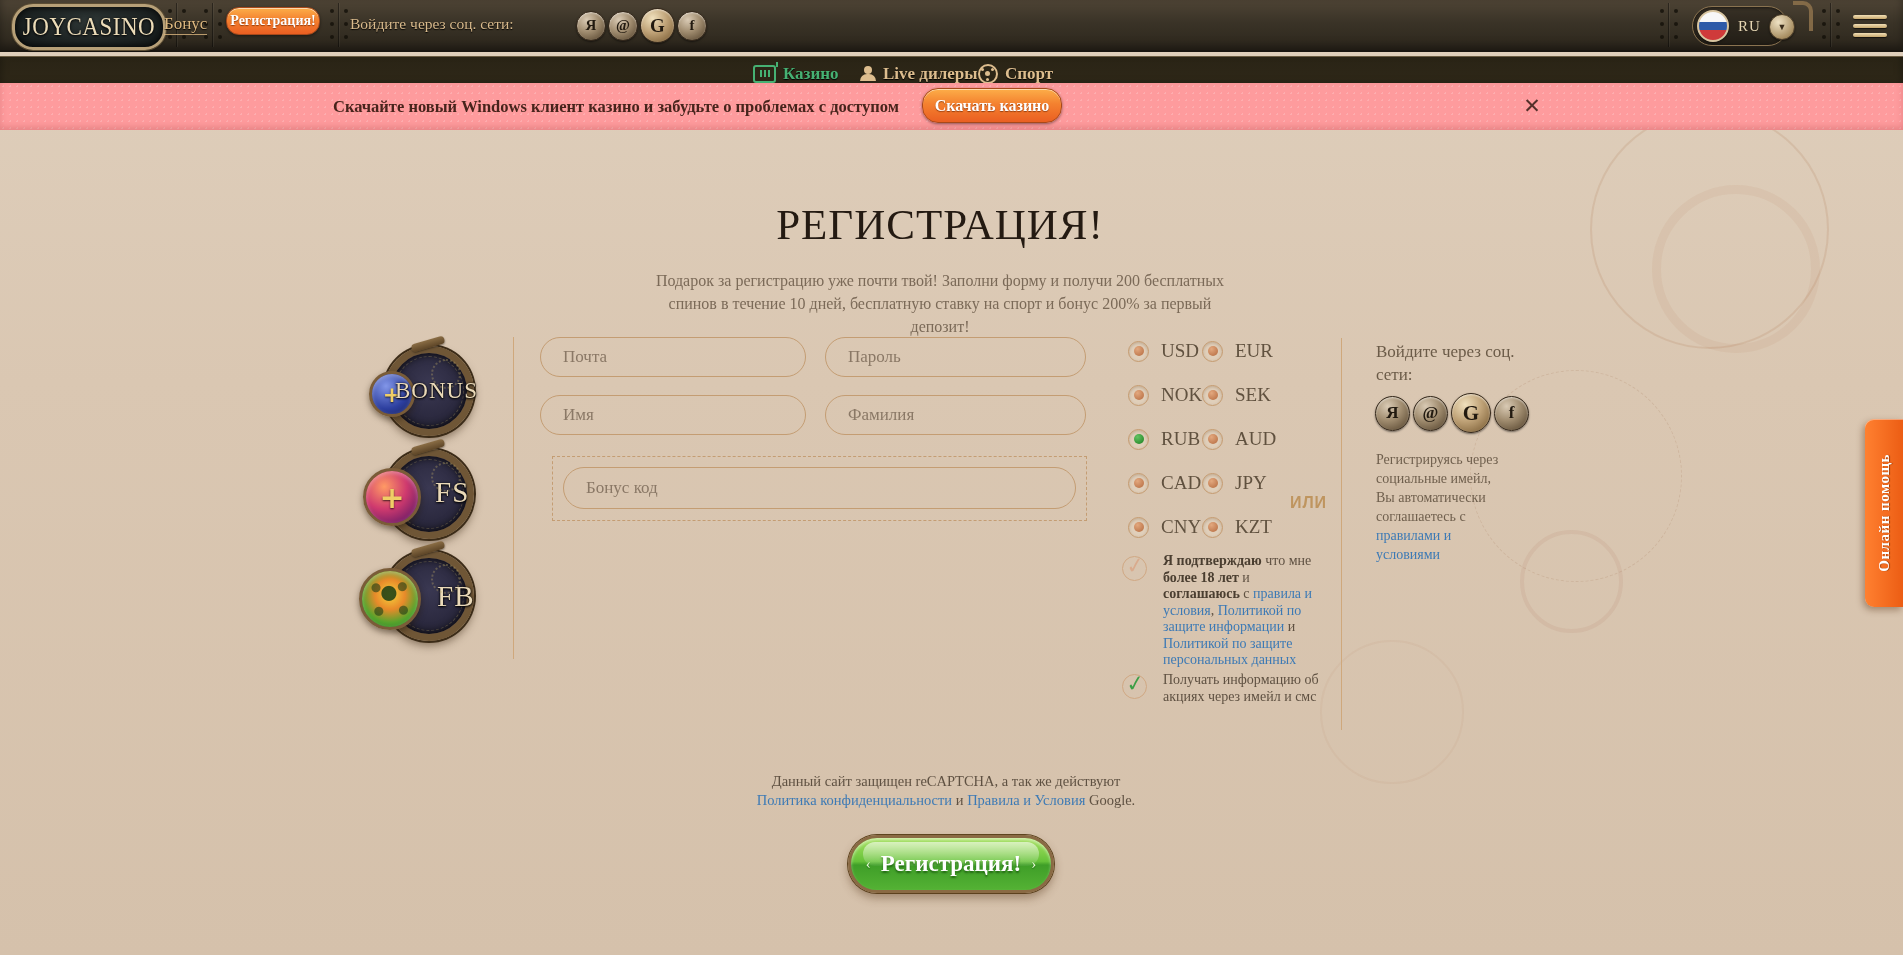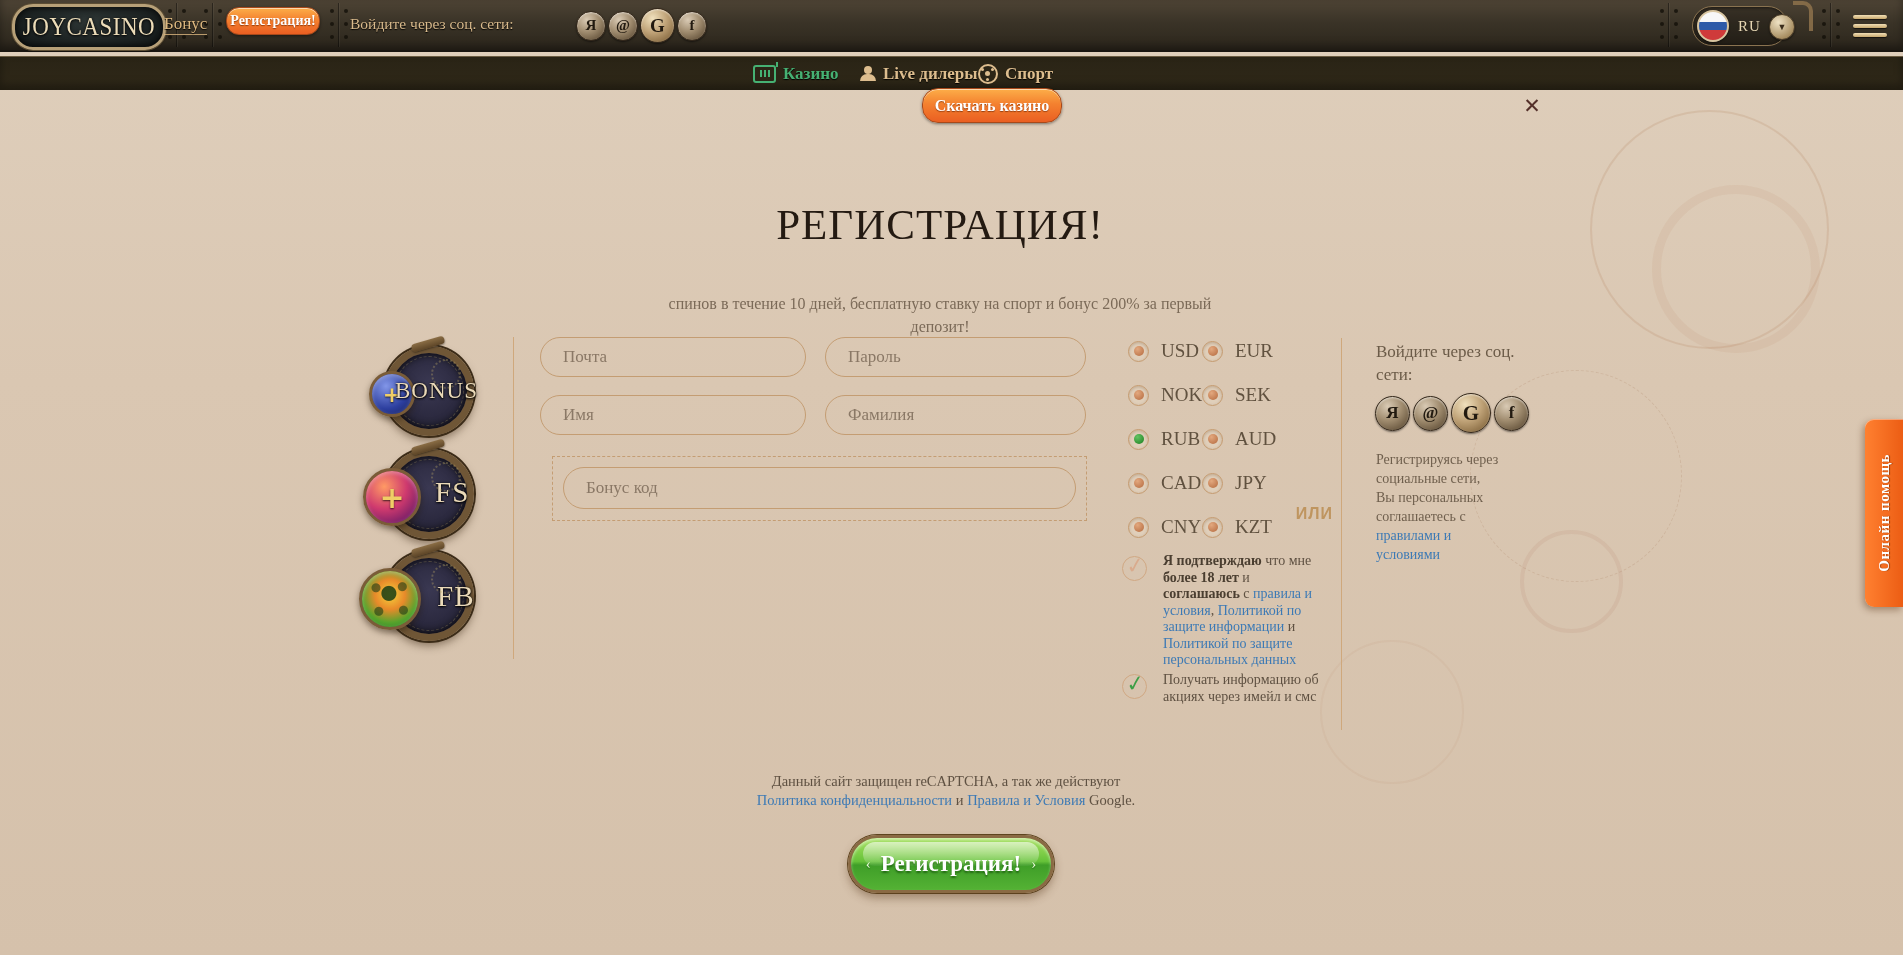--- a/index.html
+++ b/index.html
@@ -98,21 +98,21 @@
 
   .checkrow{position:absolute;}
   .checkcircle{position:absolute;width:23px;height:23px;border-radius:50%;border:1.5px solid #d0a883;cursor:pointer;}
   .checkmark{position:absolute;left:3px;top:-4px;font-size:22px;font-weight:bold;font-family:"DejaVu Sans","Liberation Sans",sans-serif;transform:rotate(-8deg);}
   .check-tan{color:#d9ab8d;}
   .check-green{color:#3c9e46;}
   .smalltext{font-size:14px;line-height:16.5px;color:#5f5142;}
   .smalltext b{color:#4a3e30;}
   a.lnk{color:#3d7ab5;cursor:pointer;}
 
-  .or-label{position:absolute;left:1284px;top:505px;width:49px;text-align:right;font-family:"Liberation Sans","DejaVu Sans",sans-serif;font-weight:bold;font-size:16px;color:#bf955f;letter-spacing:1px;}
+  .or-label{position:absolute;left:1284px;top:494px;width:49px;text-align:center;font-family:"Liberation Sans","DejaVu Sans",sans-serif;font-weight:bold;font-size:16px;color:#bf955f;letter-spacing:1px;}
 
   .side-prompt{position:absolute;left:1376px;top:340px;width:140px;font-size:17px;line-height:23px;color:#6b5b48;}
   .soc-row-side{position:absolute;left:1375px;top:393px;display:flex;align-items:center;gap:3px;}
   .side-note{position:absolute;left:1376px;top:450px;width:126px;font-size:14px;line-height:19px;color:#6f5f4d;}
 
   .recaptcha{position:absolute;left:751px;top:772px;width:390px;text-align:center;font-size:14.5px;line-height:19px;color:#5f5142;}
 
   .btn-submit{position:absolute;left:848px;top:835px;width:206px;height:58px;border-radius:30px;
     border:3px solid #8a6a44;box-sizing:border-box;cursor:pointer;
     background:linear-gradient(180deg,#a9e263 0%,#66c239 45%,#3f9e28 52%,#54b234 100%);
@@ -211,26 +211,29 @@
     <div class="nav-item" style="left:860px">
       <span class="person-icon"></span>
       <span>Live дилеры</span>
     </div>
     <div class="nav-item" style="left:978px">
       <span class="ball-icon"></span>
       <span>Спорт</span>
     </div>
   </div>
 
+  <div class="banner">
+    <span class="banner-msg">Скачайте новый Windows клиент казино и забудьте о проблемах с доступом</span>
+  </div>
   <div class="btn-orange banner-btn">Скачать казино</div>
   <div class="banner-close">✕</div>
 
   <div class="reg-title">РЕГИСТРАЦИЯ!</div>
   <div class="reg-sub">
-    <br>
+    <span>Подарок за регистрацию уже почти твой! Заполни форму и получи 200 бесплатных</span><br>
     <span>спинов в течение 10 дней, бесплатную ставку на спорт и бонус 200% за первый депозит!</span>
   </div>
 
   <div class="badge" style="left:384px;top:346px">
     <div class="arm"></div>
     <div class="orb" style="width:40px;height:40px;left:-22px;top:18px;background:radial-gradient(circle at 35% 30%,#8296e8,#2c3e9e 60%,#1a2560 95%)">
         <span class="plus" style="font-size:22px">+</span>
       </div>
     <div class="label" style="left:4px;top:25px;font-size:23px">BONUS</div>
   </div>
@@ -333,21 +336,21 @@
   <div class="checkrow smalltext" style="left:1163px;top:672px;width:158px">Получать информацию об акциях через имейл и смс</div>
 
   <div class="side-prompt">Войдите через соц. сети:</div>
   <div class="soc-row-side">
     <div class="soc-btn" style="width:33px;height:33px;font-size:17px">Я</div>
     <div class="soc-btn" style="width:33px;height:33px;font-size:17px">@</div>
     <div class="soc-btn big" style="width:38px;height:38px;font-size:21px">G</div>
     <div class="soc-btn" style="width:33px;height:33px;font-size:17px">f</div>
   </div>
   <div class="side-note">
-    <span>Регистрируясь через социальные сети, Вы персональных соглашаетесь с </span><a class="lnk">правилами и условиями</a>
+    <span>Регистрируясь через социальные имейл, Вы автоматически соглашаетесь с </span><a class="lnk">правилами и условиями</a>
   </div>
 
   <div class="recaptcha">
     <span>Данный сайт защищен reCAPTCHA, а так же действуют </span><a class="lnk">Политика конфиденциальности</a><span> и </span><a class="lnk">Правила и Условия</a><span> Google.</span>
   </div>
 
   <div class="btn-submit">
     <span class="arr">‹</span>
     <span class="txt">Регистрация!</span>
     <span class="arr">›</span>

